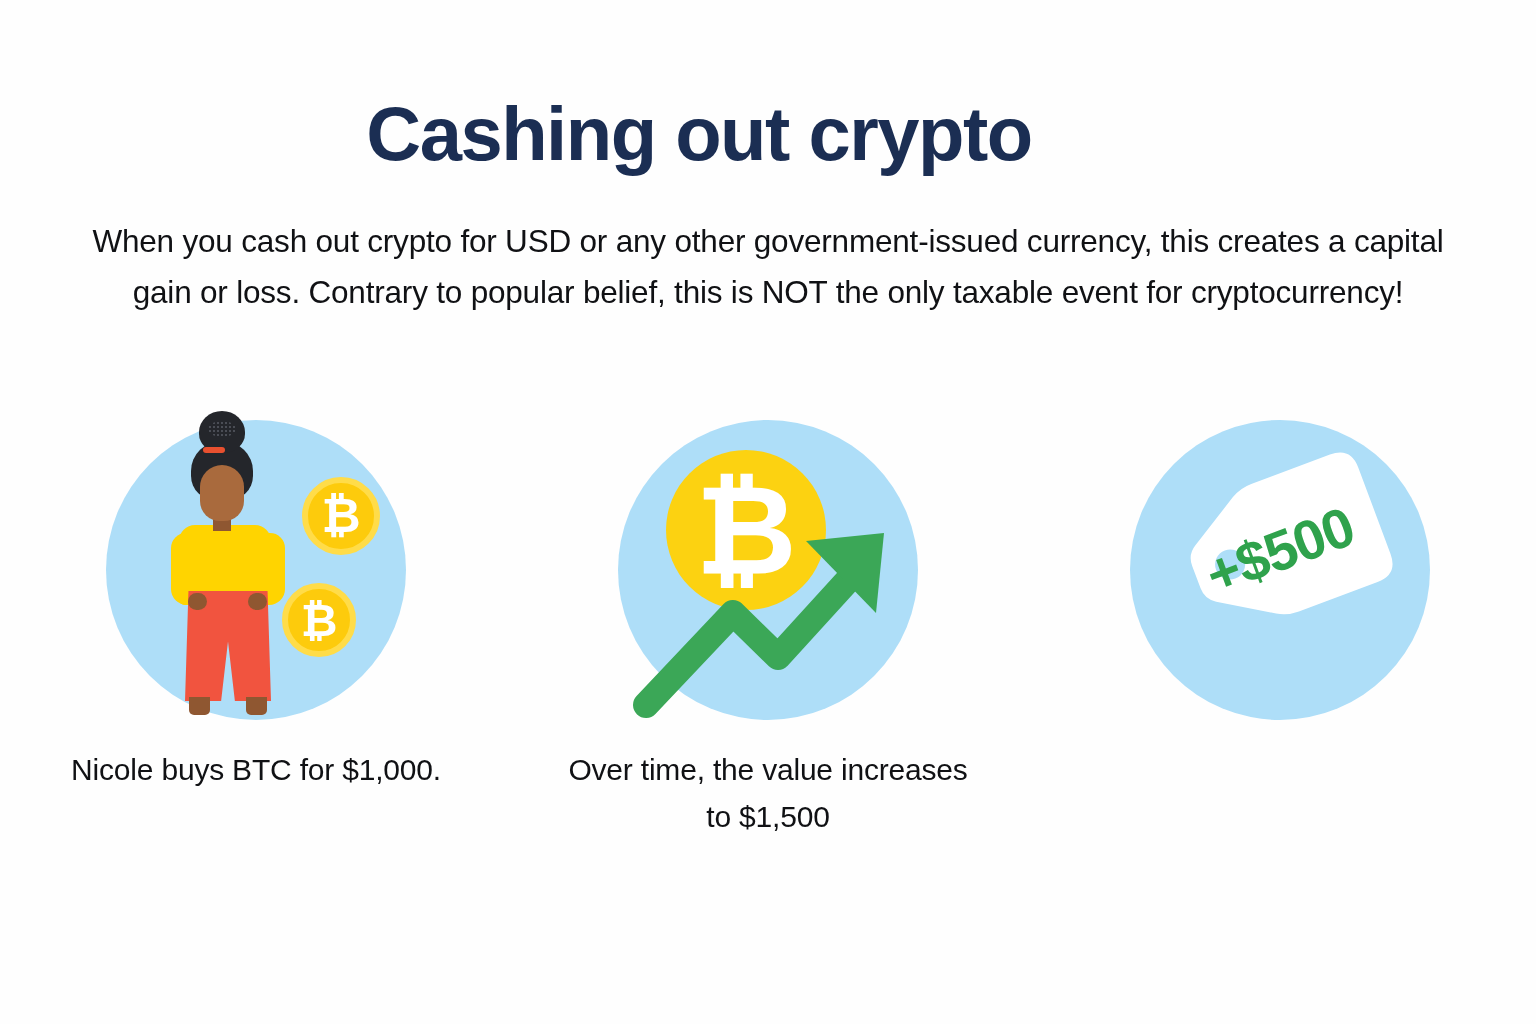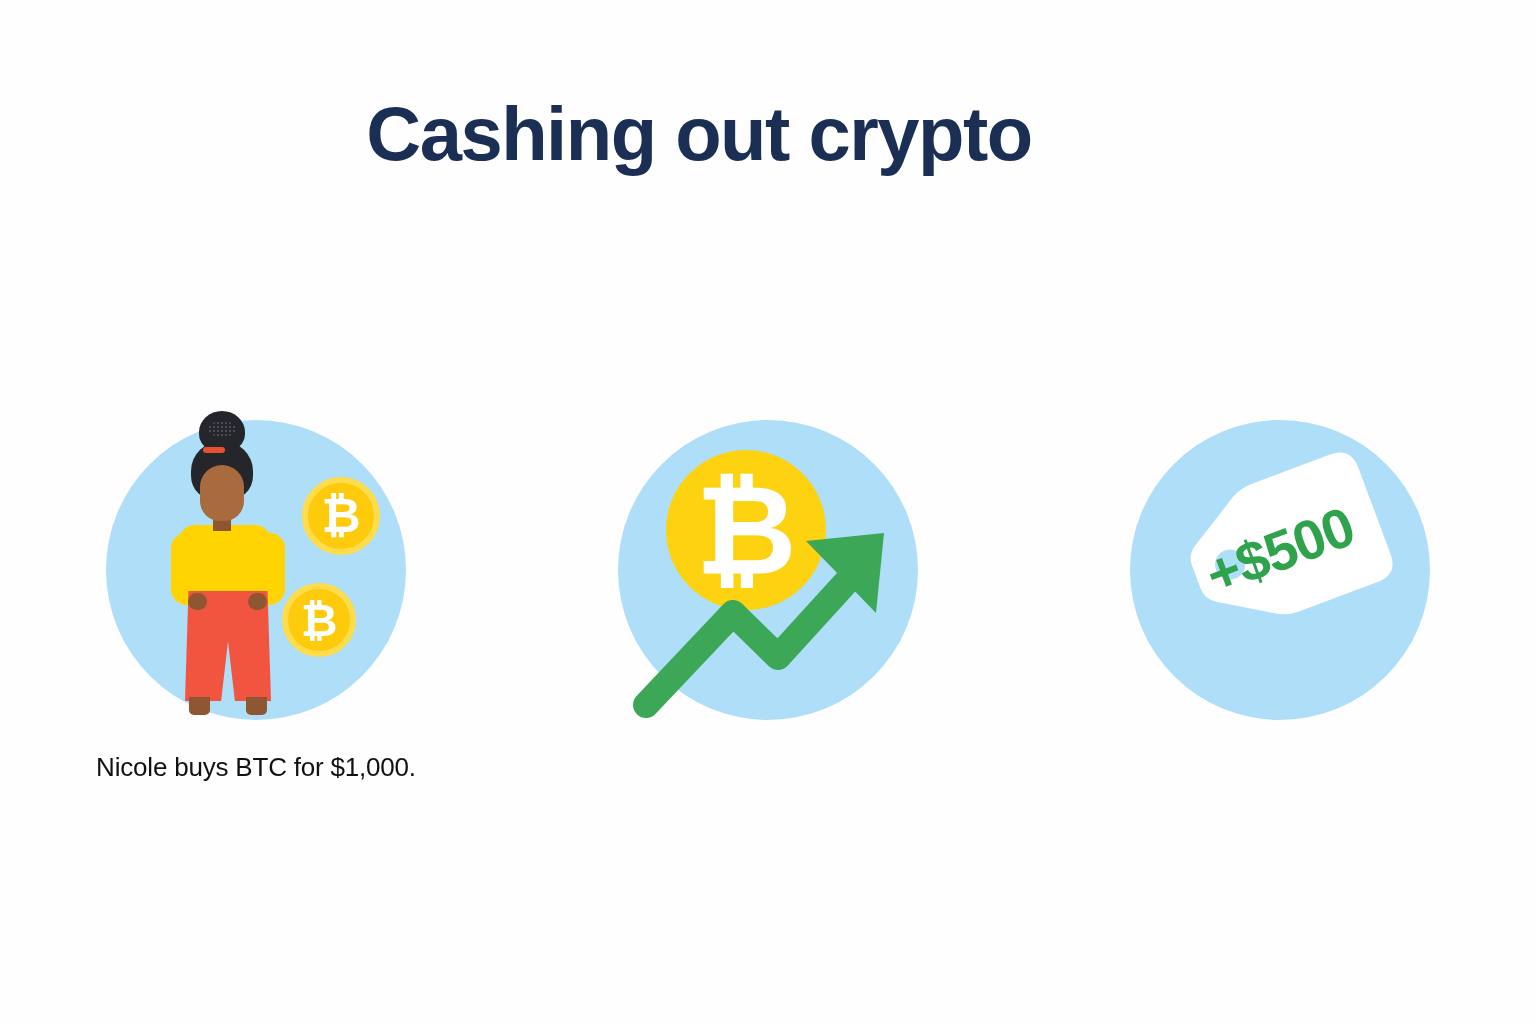--- a/index.html
+++ b/index.html
@@ -74,21 +74,21 @@
     left: 0;
     width: 300px;
     height: 300px;
     border-radius: 50%;
     background: #AEDEF8;
   }
 
   .caption {
     margin-top: 22px;
     text-align: center;
-    font-size: 26px;
+    font-size: 30px;
     line-height: 1.56;
     color: #101114;
     letter-spacing: -0.2px;
     max-width: 400px;
   }
 
   
   .p1 .blue-circle { top: 15px; }
 
   .woman {
@@ -244,20 +244,21 @@
     line-height: 1;
   }
 </style>
 </head>
 <body>
 
 <div class="page">
 
   <h1 class="headline">Cashing out crypto</h1>
 
+  <p class="intro">When you cash out crypto for USD or any other government-issued currency, this creates a capital gain or loss. Contrary to popular belief, this is NOT the only taxable event for cryptocurrency!</p>
 
   <div class="panels">
 
     <div class="panel p1">
       <div class="circle-wrap">
         <div class="blue-circle"></div>
 
         <div class="woman">
           <div class="hair-back"></div>
           <div class="hair-bun"></div>
@@ -286,20 +287,21 @@
         <div class="blue-circle"></div>
 
         <div class="big-coin">₿</div>
 
         <svg class="arrow-svg" viewBox="0 0 290 220">
           <path d="M18 200 L105 108 L150 152 L232 62" fill="none" stroke="#3BA757" stroke-width="26" stroke-linecap="round" stroke-linejoin="round"></path>
           <path d="M178 36 L256 28 L248 108 Z" fill="#3BA757"></path>
         </svg>
       </div>
 
+      <div class="caption">Over time, the value increases to $1,500</div>
     </div>
 
     <div class="panel p3">
       <div class="circle-wrap">
         <div class="blue-circle"></div>
 
         <svg class="tag-svg" viewBox="0 0 270 270">
           <g transform="rotate(-20.5 135 135)">
             <path d="M46 108 Q46 96 56 90 L108 58 Q118 52 130 52 L214 52
                      Q236 52 236 74 L236 166 Q236 188 214 188 L130 188

